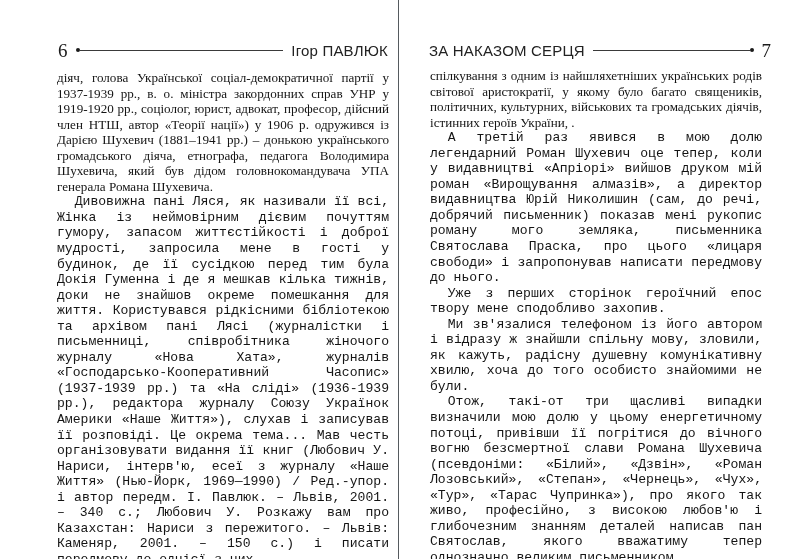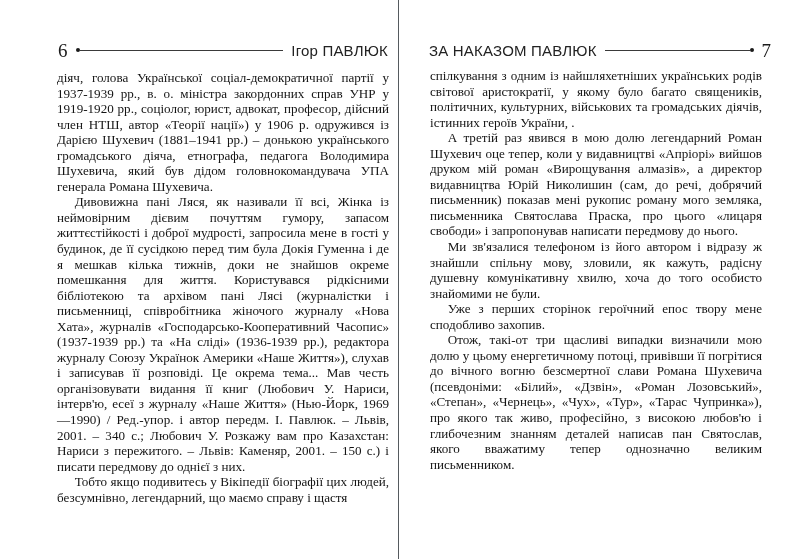--- a/index.html
+++ b/index.html
@@ -99,20 +99,21 @@
   }
   .page-left  .textblock { left: 57px; top: 70px;  width: 332px; }
   .page-right .textblock { left: 31px; top: 68px;  width: 332px; }
 
   .textblock p {
     margin: 0;
     text-indent: 0;
   }
   .textblock p.indent {
     text-indent: 1.35em;
+    font-family: Liberation Mono, monospace;
   }
   
   .textblock p:last-child { }
 </style>
 </head>
 <body>
 
 <div class="spread">
 
   <div class="page page-left">
@@ -132,31 +133,31 @@
       <p class="indent">Тобто якщо подивитесь у Вікіпедії біографії цих людей, безсумнівно, легендарний, що маємо справу і щастя</p>
     </div>
 
   </div>
 
   <div class="gutter"></div>
 
   <div class="page page-right">
 
     <div class="runhead">
-      <span class="runhead-title">ЗА НАКАЗОМ ПАВЛЮК</span>
+      <span class="runhead-title">ЗА НАКАЗОМ СЕРЦЯ</span>
       <span class="gap-m"></span>
       <span class="rule"></span>
       <span class="rule-dot"></span>
       <span class="gap-m"></span>
       <span class="folio">7</span>
     </div>
 
     <div class="textblock">
       <p>спілкування з одним із найшляхетніших українських родів світової аристократії, у якому було багато священиків, політичних, культурних, військових та громадських діячів, істинних героїв України, .</p>
       <p class="indent">А третій раз явився в мою долю легендарний Роман Шухевич оце тепер, коли у видавництві «Апріорі» вийшов друком мій роман «Вирощування алмазів», а директор видавництва Юрій Николишин (сам, до речі, добрячий письменник) показав мені рукопис роману мого земляка, письменника Святослава Праска, про цього «лицаря свободи» і запропонував написати передмову до нього.</p>
+      <p class="indent">Уже з перших сторінок героїчний епос твору мене сподобливо захопив.</p>
       <p class="indent">Ми зв'язалися телефоном із його автором і відразу ж знайшли спільну мову, зловили, як кажуть, радісну душевну комунікативну хвилю, хоча до того особисто знайомими не були.</p>
-      <p class="indent">Уже з перших сторінок героїчний епос твору мене сподобливо захопив.</p>
       <p class="indent">Отож, такі-от три щасливі випадки визначили мою долю у цьому енергетичному потоці, привівши її погрітися до вічного вогню безсмертної слави Романа Шухевича (псевдоніми: «Білий», «Дзвін», «Роман Лозовський», «Степан», «Чернець», «Чух», «Тур», «Тарас Чупринка»), про якого так живо, професійно, з високою любов'ю і глибочезним знанням деталей написав пан Святослав, якого вважатиму тепер однозначно великим письменником.</p>
     </div>
 
   </div>
 
 </div>
 
 </body></html>

